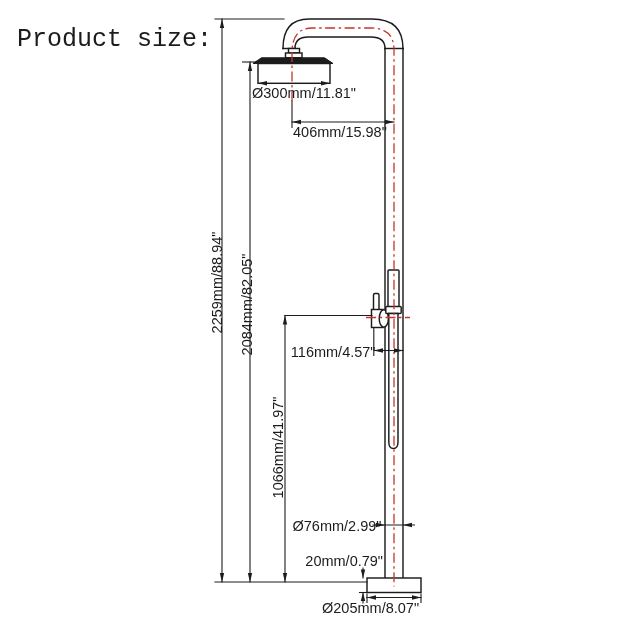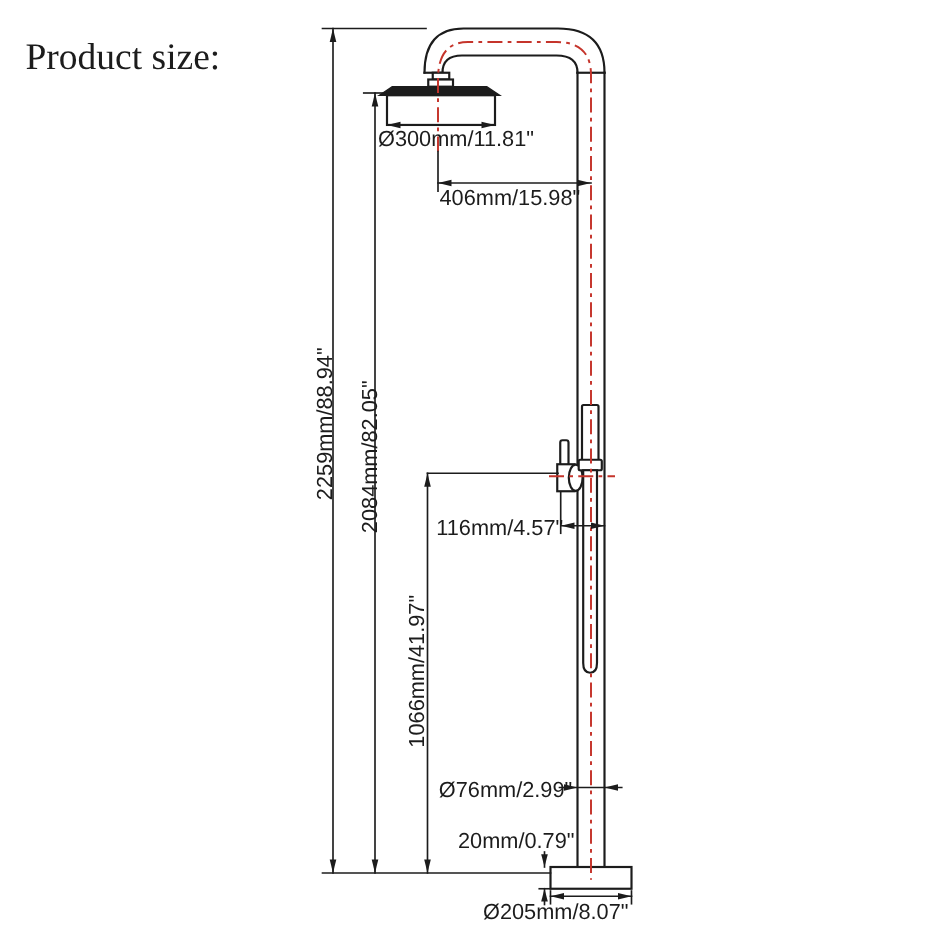--- a/index.html
+++ b/index.html
@@ -16,21 +16,21 @@
     overflow:hidden;
     font-family:"Liberation Sans",sans-serif;
   }
   .title{
     position:absolute;
     left:17px;top:25px;
     font-size:25px;
     font-weight:400;
     color:var(--text);
     letter-spacing:0px;
-    font-family:Liberation Serif, serif;
+    font-family:Liberation Mono, monospace;
   }
   svg{position:absolute;left:0;top:0;}
   .ln{stroke:var(--line);fill:none;stroke-width:1.45;stroke-linecap:square;}
   .dim{stroke:var(--line);fill:none;stroke-width:1.1;stroke-linecap:square;}
   .ar{fill:var(--line);stroke:none;}
   .solid{fill:var(--line);stroke:var(--line);stroke-width:1;}
   .fw{fill:#ffffff;stroke:var(--line);stroke-width:1.45;}
   .cl{stroke:var(--centerline);fill:none;stroke-width:1.3;stroke-dasharray:10 3.5 2.5 3.5;}
   .dimtext{font:14.5px "Liberation Sans",sans-serif;fill:var(--text);}
 </style>

